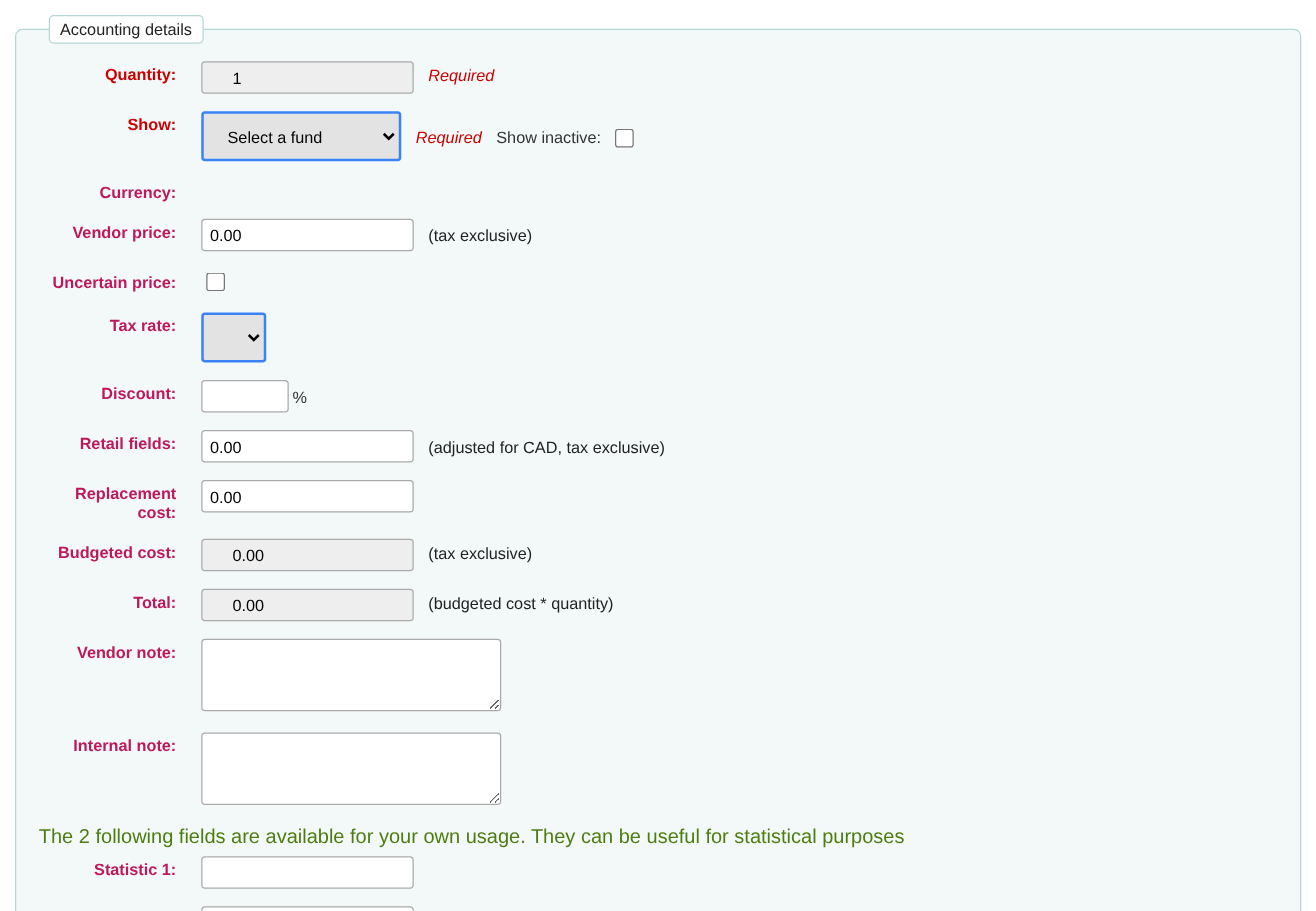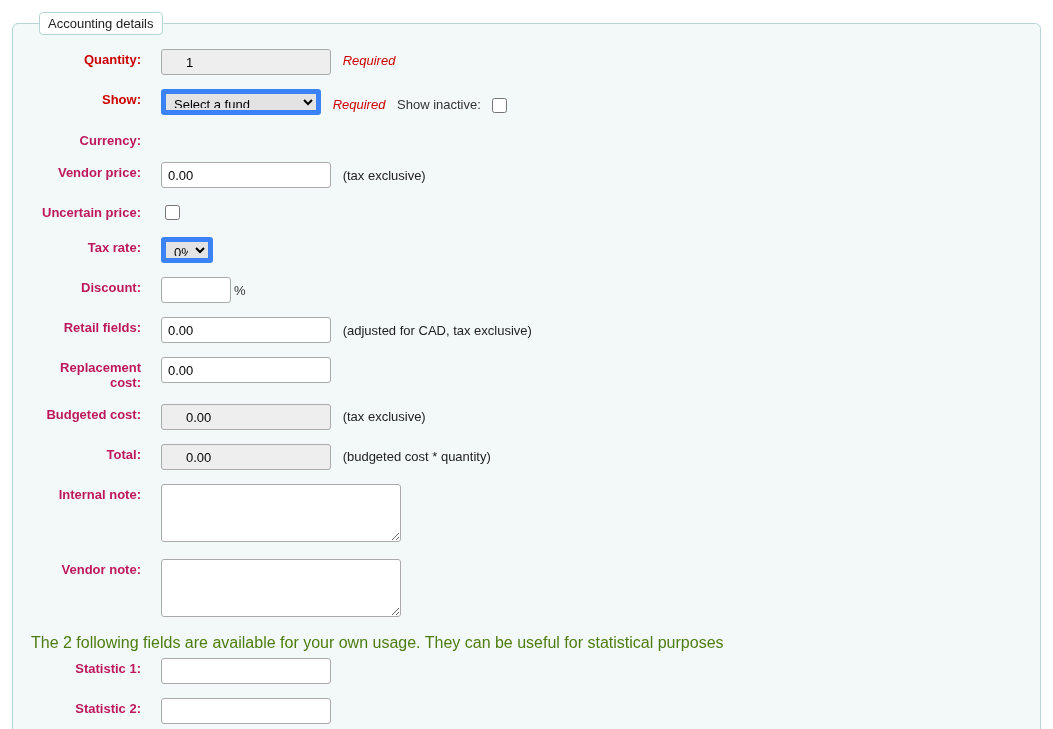--- a/index.html
+++ b/index.html
@@ -95,26 +95,26 @@
   .locked-wrap .lock {
     position: absolute;
     left: 6px;
     top: 50%;
     transform: translateY(-50%);
     font-size: 10px;
     color: #666;
     pointer-events: none;
   }
   select.sel {
-    height: 26px;
-    font-size: 13px;
-    border: 5px solid #3b82f6;
+    height: 40px;
+    font-size: 13px;
+    border: 2px solid #3b82f6;
     background: #e3e3e3;
     border-radius: 3px;
-    padding: 2px 4px;
+    padding: 2px 15px;
   }
   select.sel.fund { width: 160px; }
   select.sel.currency { width: 62px; }
   select.sel.tax { width: 52px; }
   textarea.ta {
     width: 240px;
     height: 58px;
     border: 1px solid #aaa;
     border-radius: 3px;
     padding: 4px;
@@ -231,28 +231,28 @@
       <div class="ctrl">
         <span class="locked-wrap">
           <span class="lock">🔒</span>
           <input type="text" class="locked" readonly="" value="0.00" style="">
         </span>
         <span class="hint">(budgeted cost * quantity)</span>
       </div>
     </li>
 
     <li>
+      <label class="fld">Vendor note:</label>
+      <div class="ctrl">
+        <textarea class="ta" style=""></textarea>
+      </div>
+    </li>
+
+    <li>
       <label class="fld">Internal note:</label>
-      <div class="ctrl">
-        <textarea class="ta" style=""></textarea>
-      </div>
-    </li>
-
-    <li>
-      <label class="fld">Vendor note:</label>
       <div class="ctrl">
         <textarea class="ta" style=""></textarea>
       </div>
     </li>
 
     <li>
       <div class="subhint">The 2 following fields are available for your own usage. They can be useful for statistical purposes</div>
       <label class="fld">Statistic 1:</label>
       <div class="ctrl">
         <input type="text" class="txt" value="" style="">

